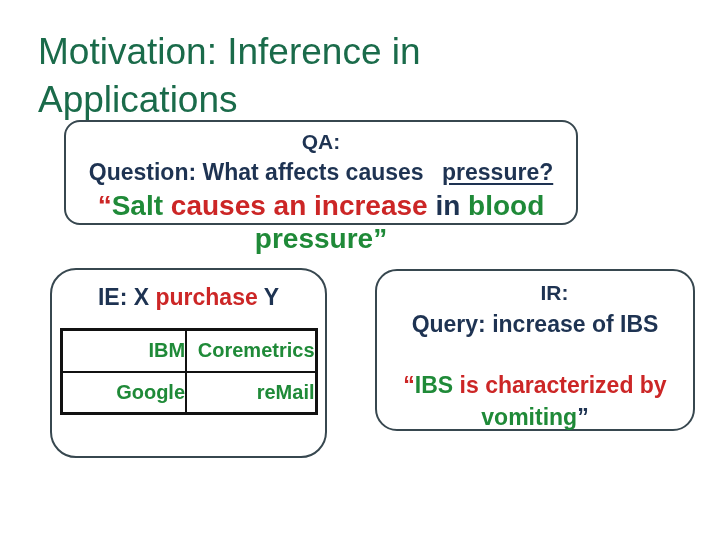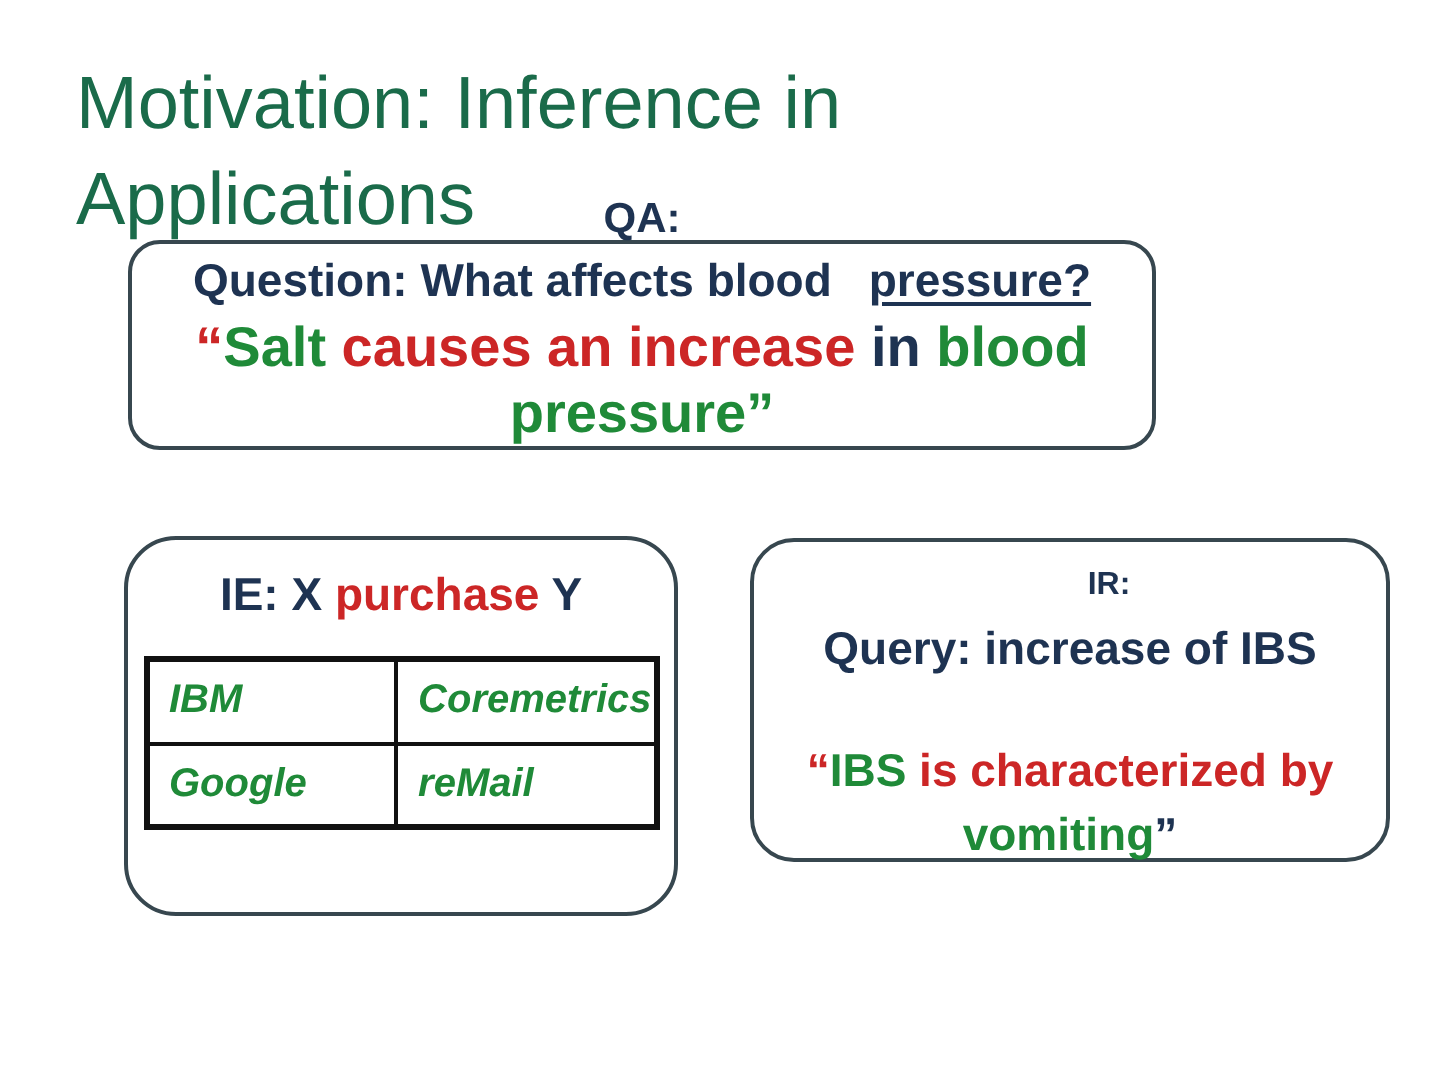--- a/index.html
+++ b/index.html
@@ -27,22 +27,22 @@
     z-index:2;white-space:nowrap;
   }
 
   .rbox{
     position:absolute;background:#ffffff;
     border:2px solid var(--box-border);
     z-index:1;
     display:flex;flex-direction:column;align-items:center;
     text-align:center;
   }
-  .qa-box{left:64px;top:120px;width:514px;height:105px;border-radius:16px;padding-top:5px;justify-content:flex-end;}
-  .ie-box{left:62px;top:268px;width:277px;height:190px;border-radius:26px;padding-top:12px;}
+  .qa-box{left:64px;top:120px;width:514px;height:105px;border-radius:16px;padding-top:5px;}
+  .ie-box{left:50px;top:268px;width:277px;height:190px;border-radius:26px;padding-top:12px;}
   .ir-box{left:375px;top:269px;width:320px;height:162px;border-radius:22px;padding-top:7px;}
 
   .navy{color:var(--navy);}
   .red{color:var(--red);}
   .green{color:var(--green);}
 
   .qa-head{font-size:21px;line-height:29px;font-weight:600;}
   .qa-question{font-size:23px;line-height:33px;font-weight:600;}
   .qa-quote{font-size:28px;line-height:33px;font-weight:600;}
   .underlined{text-decoration:underline;text-decoration-thickness:2px;text-underline-offset:3px;margin-left:12px;}
@@ -52,46 +52,45 @@
     border-collapse:collapse;
     margin:16px auto 0;
     width:258px;
     border:3px solid var(--table-border);
   }
   .ie-table td{
     border:2px solid var(--table-border);
     height:42px;
     font-size:20px;font-weight:600;
     color:var(--green);
-    text-align:left;
+    text-align:right;
     padding-left:10px;
     background:#ffffff;
-    font-style:italic;
   }
   .ie-table td.col-a{width:128px;}
   .ie-table td.col-b{width:130px;}
 
-  .ir-head{font-size:16px;line-height:30px;font-weight:600;margin-left:39px;}
+  .ir-head{font-size:21px;line-height:30px;font-weight:600;margin-left:39px;}
   .ir-query{font-size:23px;line-height:33px;font-weight:600;}
   .ir-quote{font-size:23px;line-height:32px;font-weight:600;}
   .ir-quote-block{margin-top:28px;}
 </style>
 </head>
 <body>
 
 <div class="slide">
 
   <div class="title">
     <span>Motivation: Inference in</span><br>
     <span>Applications</span>
   </div>
 
   <div class="rbox qa-box">
     <div class="qa-head navy">QA:</div>
-    <div class="qa-question navy"><span>Question: What affects blood </span><span class="underlined">pressure?</span></div>
+    <div class="qa-question navy"><span>Question: What affects causes </span><span class="underlined">pressure?</span></div>
     <div class="qa-quote"><span class="red">“</span><span class="green">Salt</span><span class="red"> causes an increase </span><span class="navy">in</span><span class="green"> blood pressure</span><span class="green">”</span></div>
   </div>
 
   <div class="rbox ie-box">
     <div class="ie-head"><span class="navy">IE: X </span><span class="red">purchase</span><span class="navy"> Y</span></div>
     <table class="ie-table">
       <tbody>
         <tr>
           <td class="col-a">IBM</td>
           <td class="col-b">Coremetrics</td>

